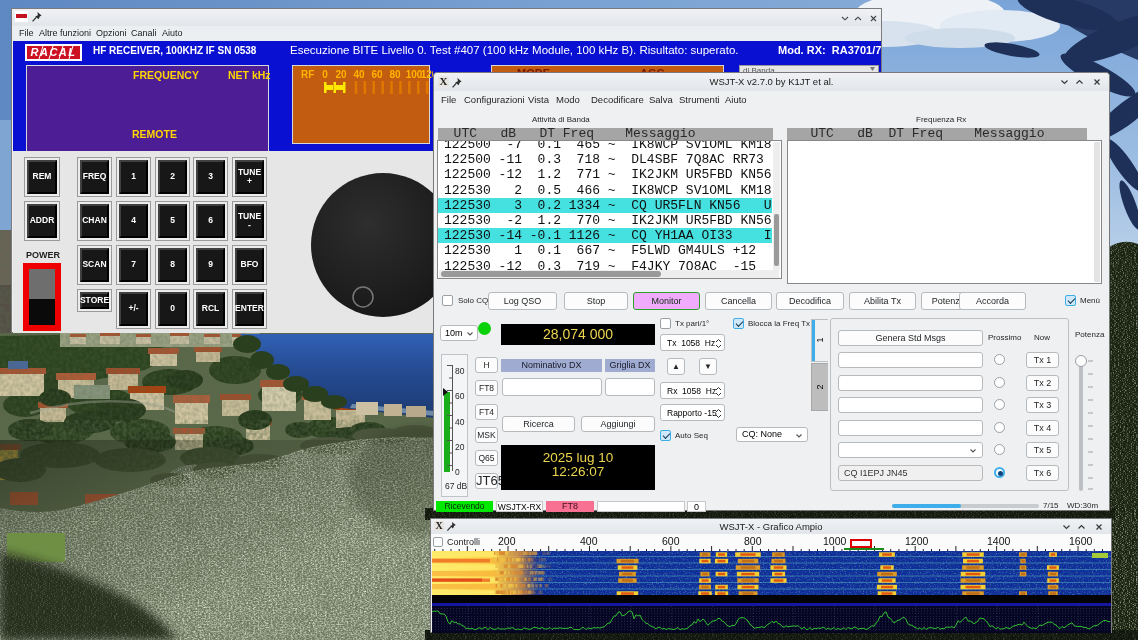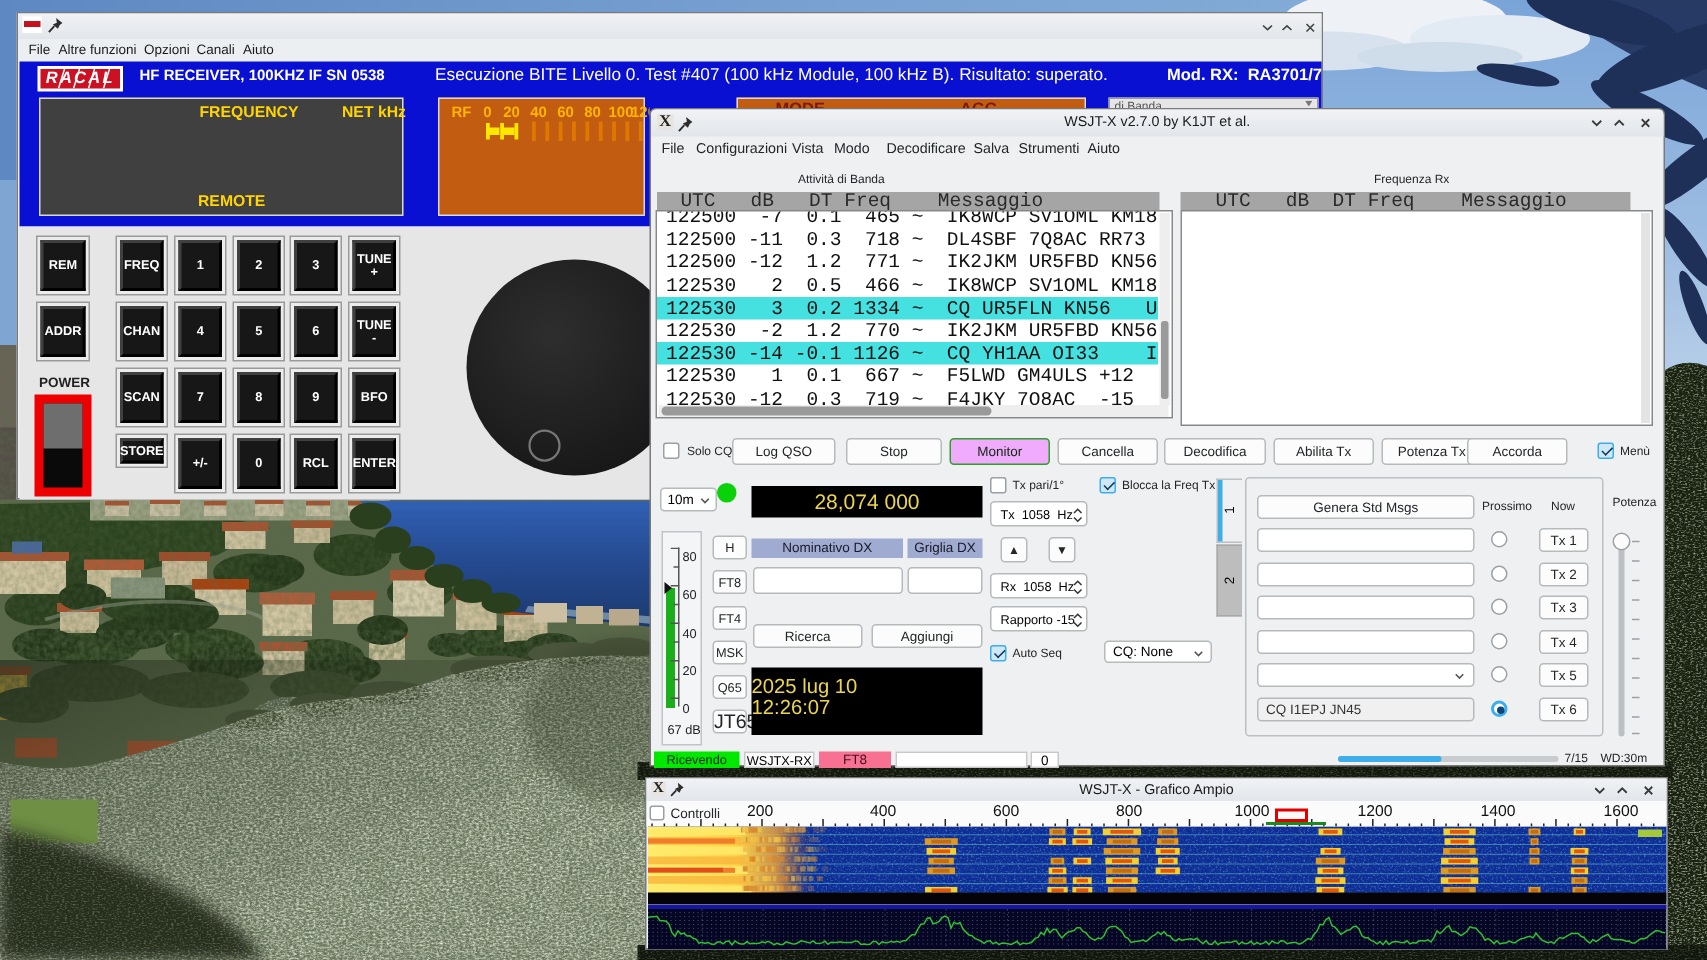--- a/index.html
+++ b/index.html
@@ -278,21 +278,21 @@
               <line x1="22" y1="13" x2="26" y2="0"></line>
               <line x1="32" y1="13" x2="36" y2="0"></line>
               <line x1="42" y1="13" x2="46" y2="0"></line>
             </g>
           </svg>
   </div>
   <div class="abs" style="left:80px;top:4px;font-size:10px;font-weight:bold;color:#fff;white-space:nowrap">HF RECEIVER, 100KHZ IF SN 0538</div>
   <div class="abs" style="left:277px;top:3px;font-size:11.5px;color:#fff;white-space:nowrap">Esecuzione BITE Livello 0. Test #407 (100 kHz Module, 100 kHz B). Risultato: superato.</div>
   <div class="abs" style="left:765px;top:3px;font-size:11px;font-weight:bold;color:#fff;white-space:nowrap">Mod. RX:&nbsp;&nbsp;RA3701/7</div>
 
-  <div class="abs" style="left:13px;top:24px;width:243px;height:79px;background:#404040;border:1px solid #d8d8d8">
+  <div class="abs" style="left:13px;top:24px;width:243px;height:92px;background:#4c1d95;border:1px solid #d8d8d8">
    <div class="abs" style="left:106px;top:3px;font-size:10.5px;font-weight:bold;color:#ffd400;white-space:nowrap">FREQUENCY</div>
    <div class="abs" style="left:201px;top:3px;font-size:10.5px;font-weight:bold;color:#ffd400;white-space:nowrap">NET kHz</div>
    <div class="abs" style="left:105px;top:62px;font-size:10.5px;font-weight:bold;color:#ffd400">REMOTE</div>
   </div>
 
   <div class="abs" style="left:279px;top:24px;width:138px;height:79px;background:#c25c10;border:1px solid #d8d8d8">
    <svg class="abs" style="left:0;top:0" width="140" height="14">
             <g fill="#ffb400" font-family="Liberation Sans,sans-serif" font-size="10" font-weight="bold" text-anchor="middle">
               <text x="8" y="12" text-anchor="start">RF</text>
               <text x="32" y="12">0</text>
@@ -477,21 +477,21 @@
  <div id="btnrow">
   <div class="cb" style="left:8px;top:222px"></div>
   <div class="lbl" style="left:24px;top:223px">Solo CQ</div>
   <div class="btn" style="left:54px;top:219px;width:69px;height:18px;font-size:9px;line-height:16px">Log QSO</div>
   <div class="btn" style="left:130px;top:219px;width:64px;height:18px;font-size:9px;line-height:16px">Stop</div>
   <div class="btn" style="left:199px;top:219px;width:67px;height:18px;font-size:9px;line-height:16px;background:#f0abfc;border-color:#2da02d;color:#0c280c">Monitor</div>
   <div class="btn" style="left:271px;top:219px;width:67px;height:18px;font-size:9px;line-height:16px">Cancella</div>
   <div class="btn" style="left:342px;top:219px;width:68px;height:18px;font-size:9px;line-height:16px">Decodifica</div>
   <div class="btn" style="left:415px;top:219px;width:67px;height:18px;font-size:9px;line-height:16px">Abilita Tx</div>
   <div class="btn" style="left:487px;top:219px;width:67px;height:18px;font-size:9px;line-height:16px">Potenza Tx</div>
-  <div class="btn" style="left:544px;top:219px;width:67px;height:18px;font-size:9px;line-height:16px">Accorda</div>
+  <div class="btn" style="left:525px;top:219px;width:67px;height:18px;font-size:9px;line-height:16px">Accorda</div>
   <div class="cb cbc" style="left:631px;top:222px"></div>
   <div class="lbl" style="left:646px;top:223px">Menù</div>
  </div>
  <div id="midrow">
   <div class="fld" style="left:6px;top:252px;width:38px;height:16px">
           <span style="position:absolute;left:4px;top:2px;font-size:9px">10m</span>
           <span style="position:absolute;right:3px;top:5px">
             <svg width="8" height="6" style="display:block">
               <path d="M1.5,1.5 L4,4 L6.5,1.5" stroke="#555" stroke-width="1.1" fill="none"></path>
             </svg>
@@ -572,21 +572,21 @@
   <div class="btn" style="left:41px;top:331px;width:23px;height:16px;font-size:8.5px;line-height:14px">FT4</div>
   <div class="btn" style="left:41px;top:354px;width:23px;height:16px;font-size:8.5px;line-height:14px">MSK</div>
   <div class="btn" style="left:41px;top:377px;width:23px;height:16px;font-size:8.5px;line-height:14px">Q65</div>
   <div class="btn" style="left:41px;top:400px;width:23px;height:16px;font-size:13px;line-height:14px">JT65</div>
   <div class="abs" style="left:67px;top:286px;width:101px;height:13px;background:#9fabd0;font-size:9px;text-align:center;line-height:13px;color:#1a1a28">Nominativo DX</div>
   <div class="abs" style="left:171px;top:286px;width:50px;height:13px;background:#9fabd0;font-size:9px;text-align:center;line-height:13px;color:#1a1a28">Griglia DX</div>
   <div class="fld" style="left:68px;top:305px;width:100px;height:18px"></div>
   <div class="fld" style="left:171px;top:305px;width:50px;height:18px"></div>
   <div class="btn" style="left:68px;top:343px;width:73px;height:16px;font-size:9px;line-height:14px">Ricerca</div>
   <div class="btn" style="left:147px;top:343px;width:74px;height:16px;font-size:9px;line-height:14px">Aggiungi</div>
-  <div class="abs" style="left:67px;top:372px;width:154px;height:45px;background:#000;color:#ecd54e;font-size:13.5px;text-align:left">
+  <div class="abs" style="left:67px;top:372px;width:154px;height:45px;background:#000;color:#ecd54e;font-size:13.5px;text-align:center">
    <div style="margin-top:6px;line-height:14px">2025 lug 10</div>
           <div style="line-height:14px">12:26:07</div>
   </div>
  </div>
  <div id="txpanel">
   <div class="abs" style="left:396px;top:245px;width:239px;height:173px;border:1px solid #bcc0c4;border-radius:3px"></div>
   <div class="abs" style="left:377px;top:246px;width:17px;height:43px;background:#eff0f1;border:1px solid #bcc0c4;border-right:none">
    <div class="abs" style="left:0;top:0;width:3px;height:100%;background:#3daee9"></div>
    <div class="abs" style="left:5px;top:15px;font-size:9px;transform:rotate(-90deg)">1</div>
   </div>

